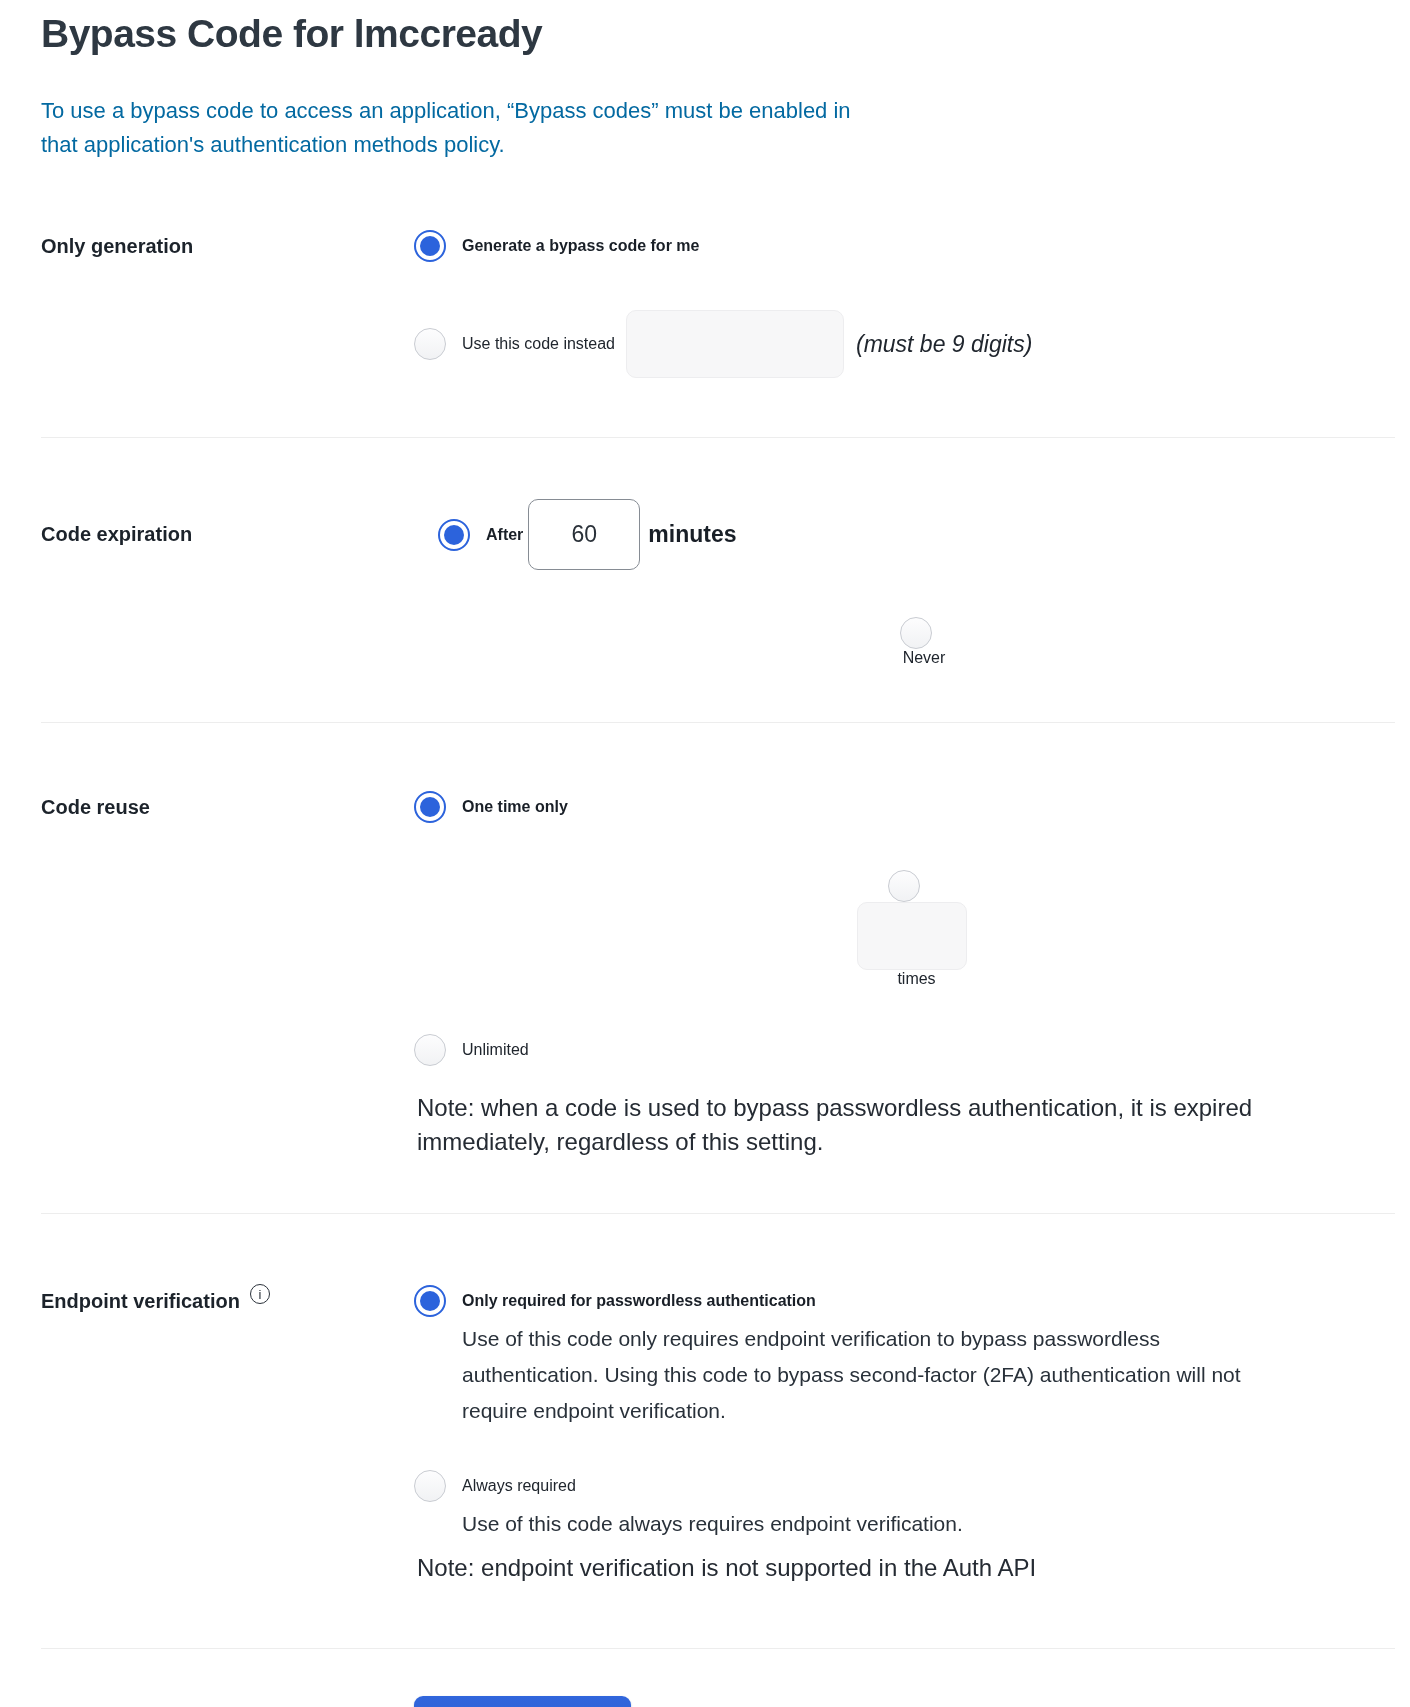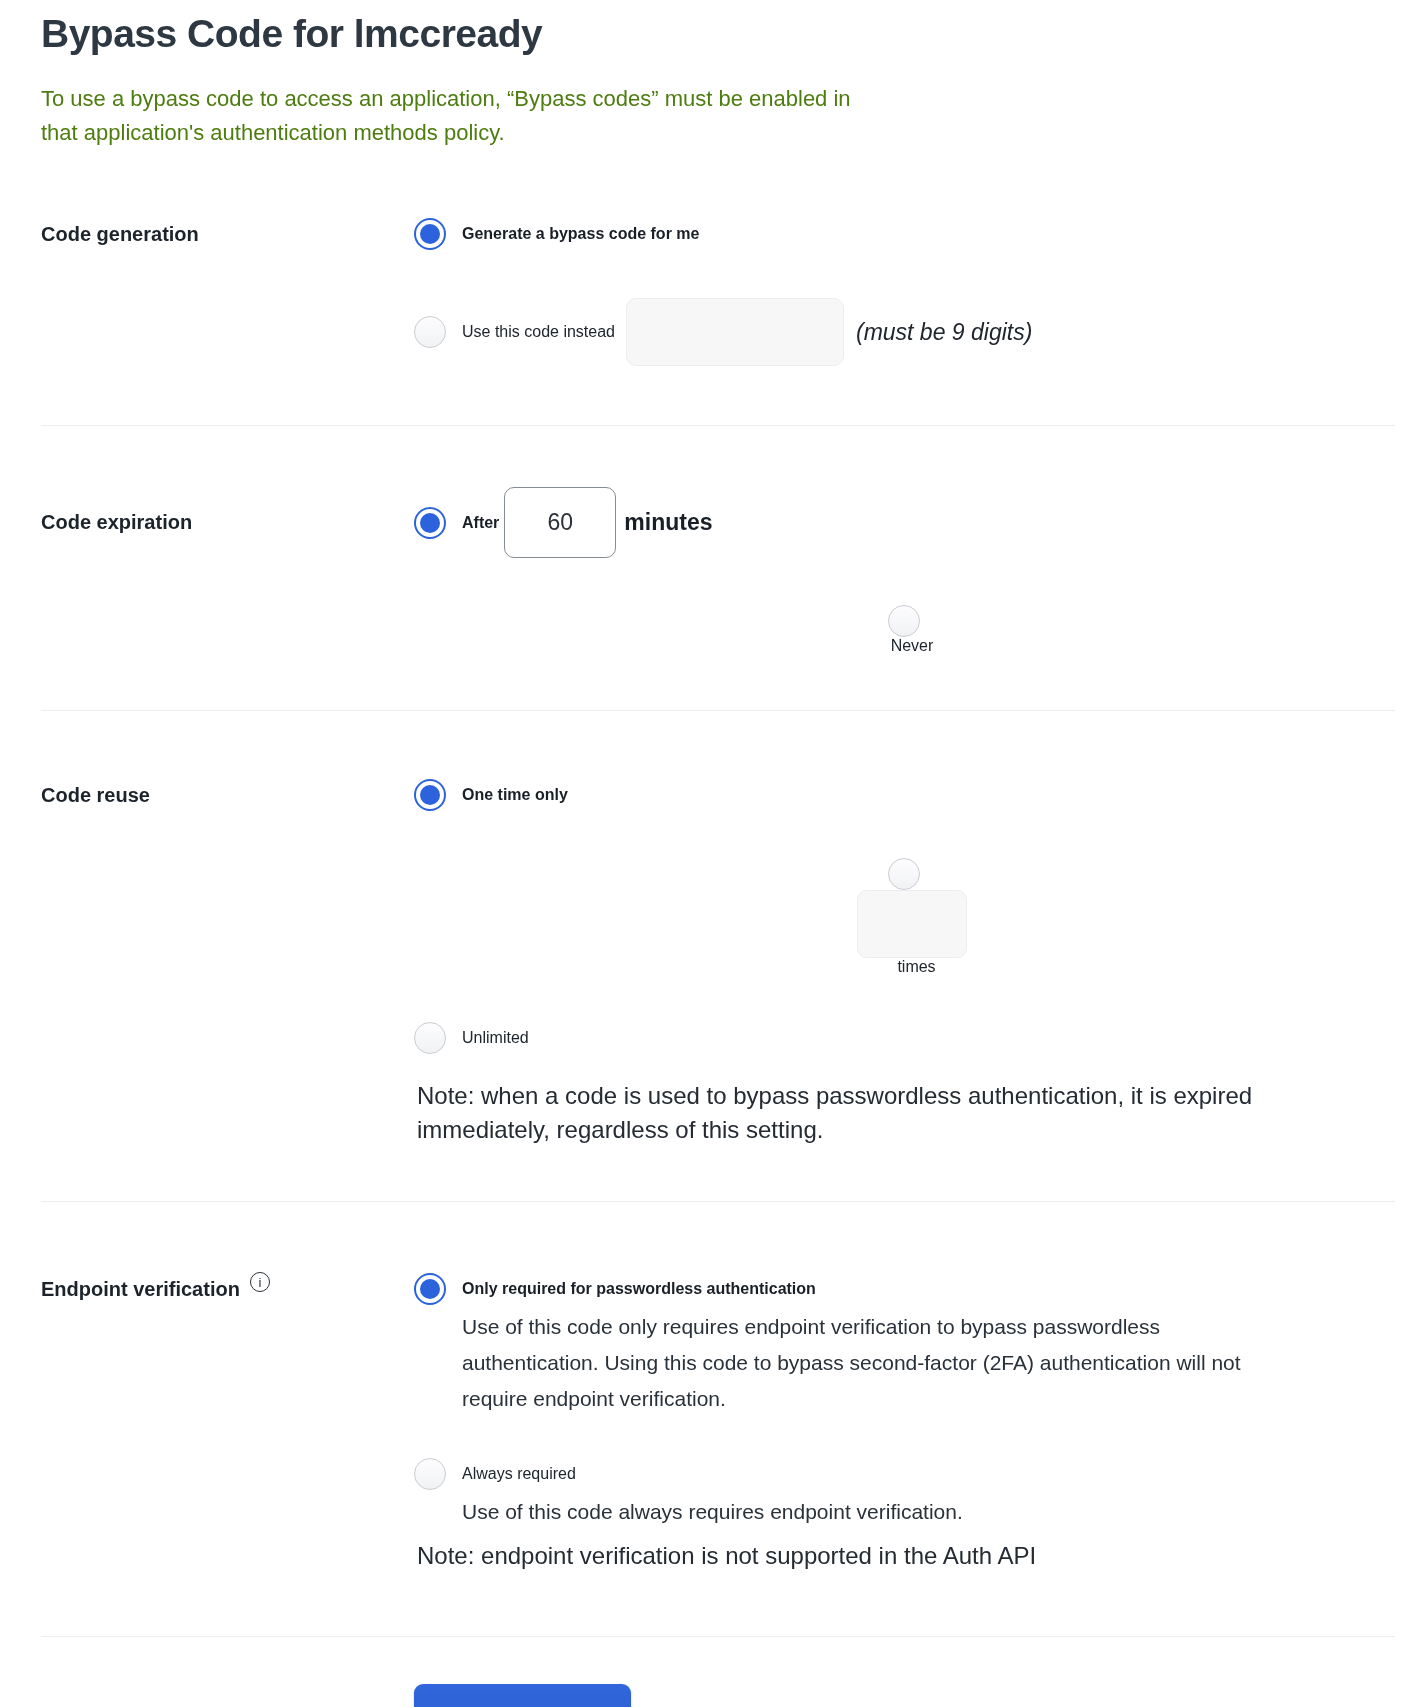--- a/index.html
+++ b/index.html
@@ -13,23 +13,23 @@
   }
   .content { padding-left: 41px; padding-right: 0; }
 
   h1.page-title {
     margin: 10px 0 0 0;
     font-size: 39px; line-height: 48px;
     font-weight: 700; color: #2e3842;
     letter-spacing: -0.5px;
   }
   .intro {
-    margin: 24px 0 0 0;
+    margin: 36px 0 0 0;
     font-size: 22px; line-height: 34px;
-    color: #4d7c0f;
+    color: #0369a1;
     white-space: pre-line;
   }
 
   .section { display: flex; align-items: flex-start; }
   .label-col {
     width: 373px; flex-shrink: 0;
     display: flex; align-items: center;
     font-size: 20px; font-weight: 700; color: #1c232b;
   }
   .label-h32 { height: 32px; }
@@ -106,21 +106,21 @@
     width: 217px; height: 66px;
     background: linear-gradient(180deg, #3166dc, #2a5ccf);
     border: none; border-radius: 9px;
     color: #ffffff; font-size: 23px; font-weight: 500;
     box-shadow: 0 1px 2px rgba(0,0,0,0.25);
     cursor: pointer;
   }
 
   
   .mt-68 { margin-top: 68px; }
-  .mt-61 { margin-top: 61px; }
+  .mt-61 { margin-top: 61px; gap: 24px; }
   .mt-71 { margin-top: 71px; }
   .mt-59 { margin-top: 59px; }
   .mt-55 { margin-top: 55px; }
   .mt-54 { margin-top: 54px; }
   .mt-63 { margin-top: 63px; }
   .row-gap-48 { margin-top: 48px; }
   .row-gap-47 { margin-top: 47px; flex-direction: column; }
   .row-gap-46 { margin-top: 46px; text-align: right; }
   .row-gap-41 { margin-top: 41px; }
 </style>
@@ -128,21 +128,21 @@
 <body>
 
 <div class="content">
 
   <h1 class="page-title">Bypass Code for lmccready</h1>
 
   <p class="intro">To use a bypass code to access an application, “Bypass codes” must be enabled in
 that application's authentication methods policy.</p>
 
   <div class="section mt-68">
-    <div class="label-col label-h32">Code generation</div>
+    <div class="label-col label-h32">Only generation</div>
     <div class="options-col">
       <div class="opt-row">
         <span class="radio selected" role="radio" aria-checked="true"></span>
         <span class="opt-text bold">Generate a bypass code for me</span>
       </div>
       <div class="opt-row row-gap-48">
         <span class="radio unselected" role="radio" aria-checked="false"></span>
         <span class="opt-text" style="margin-right:11px;">Use this code instead</span>
         <input class="gray-input" type="text" value="" style="">
         <span class="hint-text">(must be 9 digits)</span>

